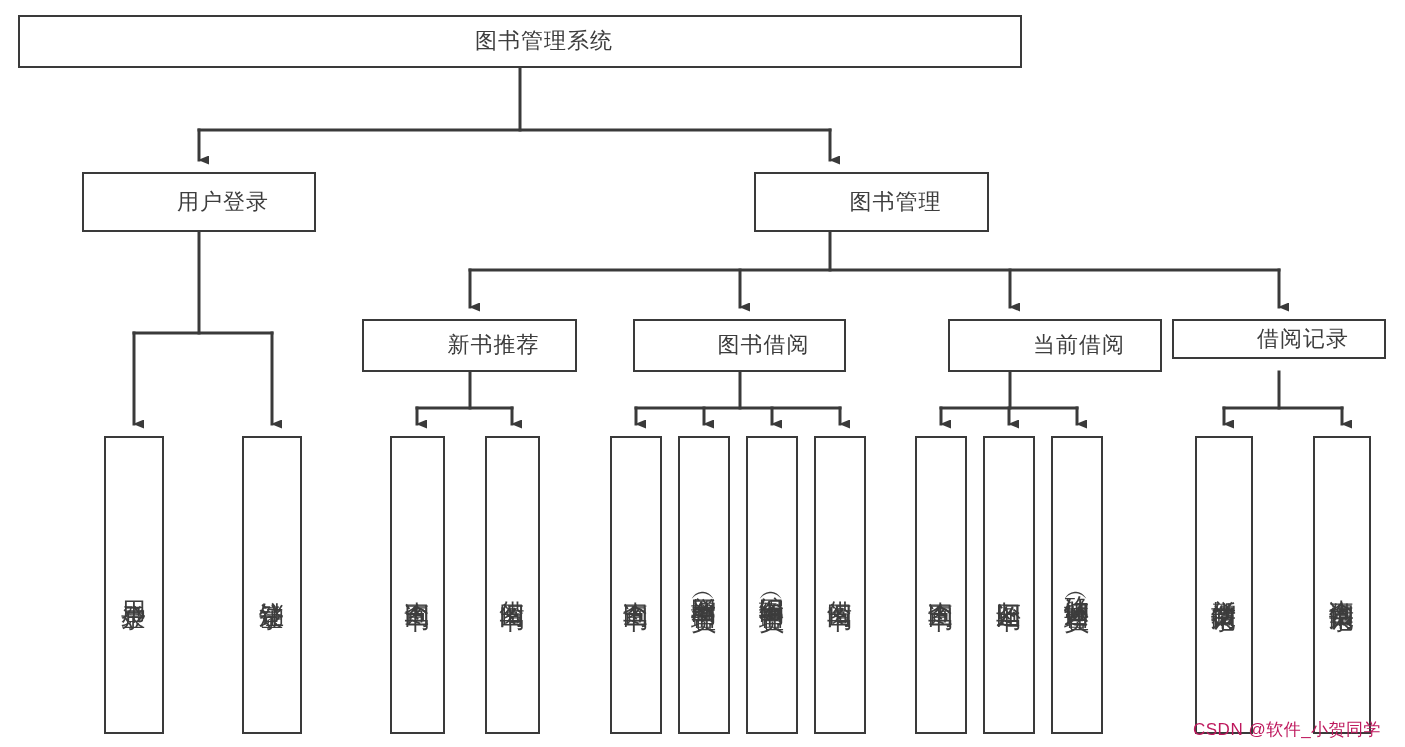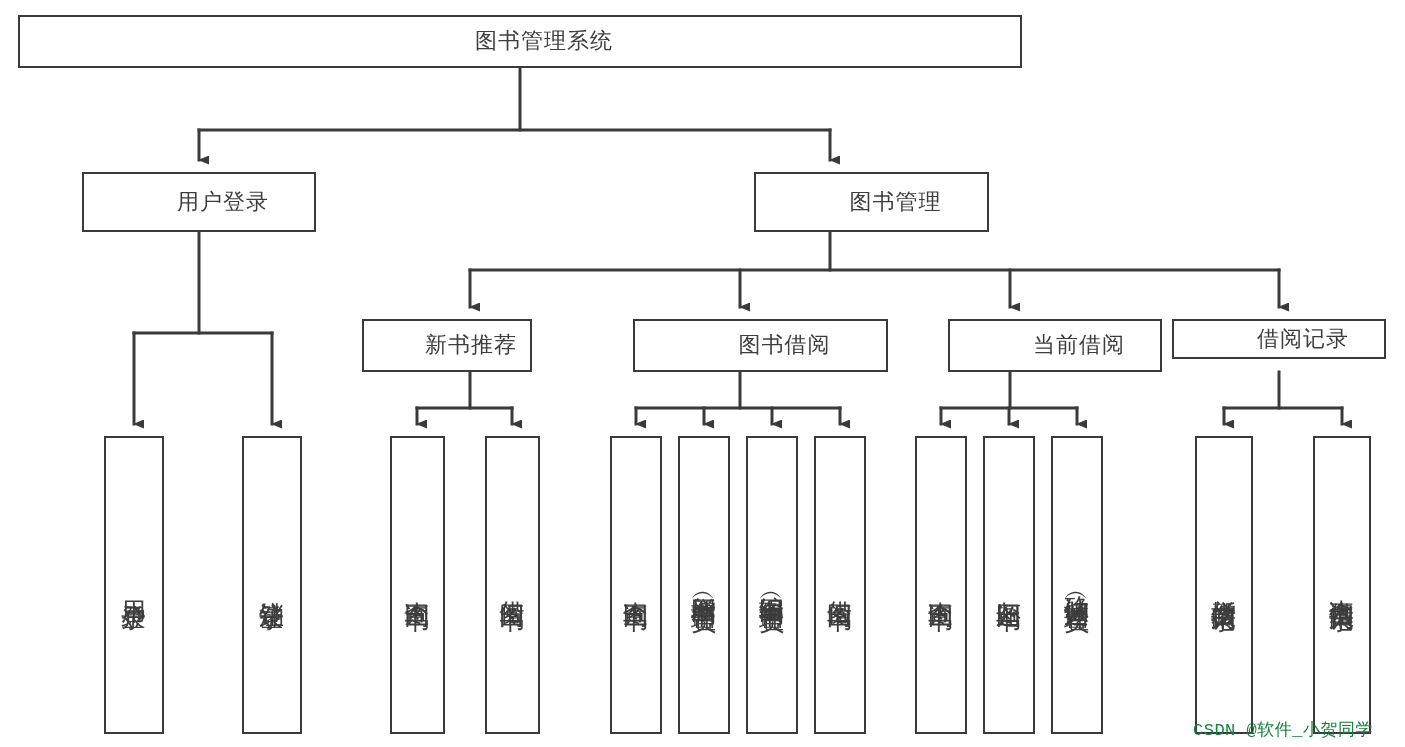--- a/index.html
+++ b/index.html
@@ -52,24 +52,23 @@
   }
   .node.vert .vtext {
     writing-mode: vertical-rl;
     text-orientation: upright;
     display: block;
     max-height: 100%;
   }
   .watermark {
     position: absolute;
     font-size: 17px;
-    color: #15803d;
+    color: #be185d;
     white-space: nowrap;
     letter-spacing: 0.5px;
-    font-family: Liberation Mono, monospace;
   }
 </style>
 </head>
 <body>
 
 <div id="canvas">
 
   <svg id="wires" viewBox="0 0 1405 747" xmlns="http://www.w3.org/2000/svg">
     <defs>
       <marker id="arrow" markerWidth="9" markerHeight="11" refX="4.5" refY="10" orient="auto" markerUnits="userSpaceOnUse">
@@ -128,24 +127,24 @@
 
   <div id="level1-layer">
       <div class="node horiz" style="left: 82px; top: 172px; width: 234px; height: 60px;">
         <span>用户登录</span>
       </div>
       <div class="node horiz" style="left: 712px; top: 172px; width: 235px; height: 60px; margin-left: 42px;">
         <span>图书管理</span>
       </div>
     </div>
   <div id="level2-layer">
-      <div class="node horiz" style="left: 362px; top: 319px; width: 170px; height: 53px;">
+      <div class="node horiz" style="left: 362px; top: 319px; width: 215px; height: 53px;">
         <span>新书推荐</span>
       </div>
-      <div class="node horiz" style="left: 633px; top: 319px; width: 255px; height: 53px;">
+      <div class="node horiz" style="left: 633px; top: 319px; width: 213px; height: 53px;">
         <span>图书借阅</span>
       </div>
       <div class="node horiz" style="left: 948px; top: 319px; width: 214px; height: 53px;">
         <span>当前借阅</span>
       </div>
       <div class="node horiz" style="left: 1172px; top: 319px; width: 214px; height: 40px;">
         <span>借阅记录</span>
       </div>
     </div>
   <div id="leaf-layer">

